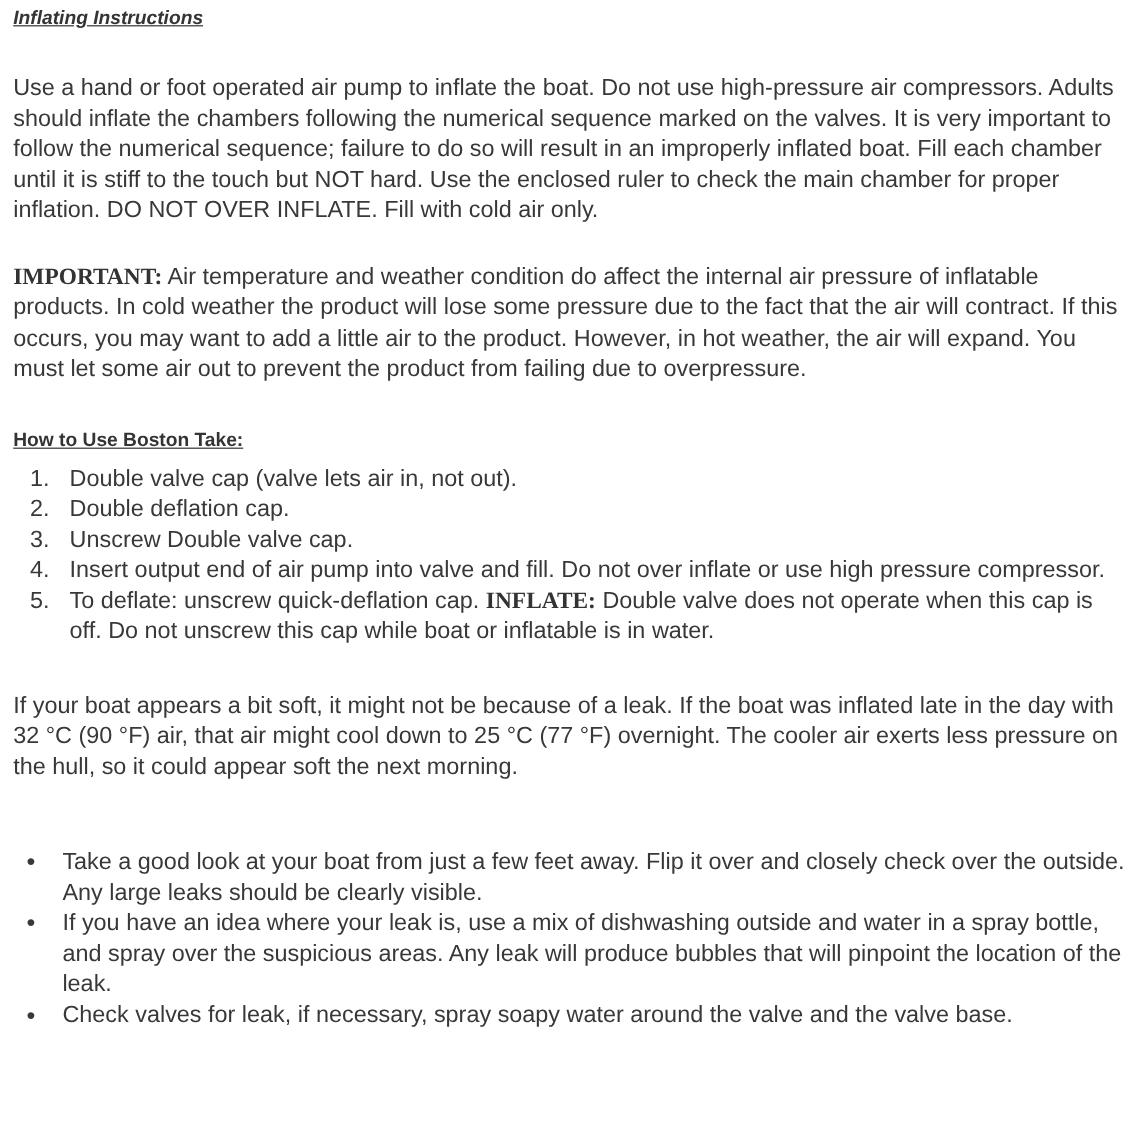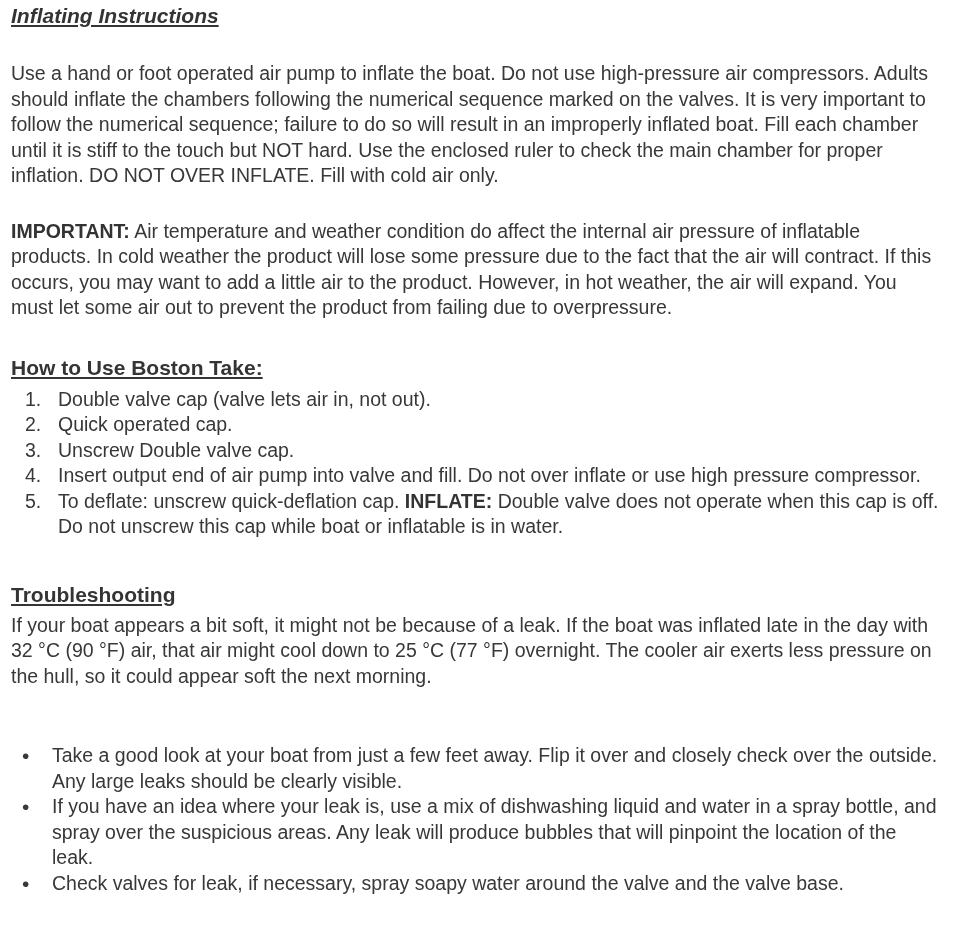--- a/index.html
+++ b/index.html
@@ -11,40 +11,40 @@
   body {
     width: 953px;
     min-height: 941px;
     font-family: "Liberation Sans", "DejaVu Sans", sans-serif;
     color: #383838;
     font-size: 19.5px;
     line-height: 25.5px;
     padding: 2px 11px 10px 11px;
   }
   h1, h2 {
-    font-size: 21px;
+    font-size: 16px;
     line-height: 27px;
     font-weight: bold;
     text-decoration: underline;
     margin: 0;
     color: #343434;
   }
   h1.italic { font-style: italic; }
   p { margin: 0; }
 
   .gap-small  { height: 5px; }
   .gap-line   { height: 27px; }
   .gap-medium { height: 30px; }
   .gap-section{ height: 33px; }
   .gap-list   { height: 25px; }
 
   ol.steps {
     list-style: none;
     counter-reset: step;
-    margin: 6px 0 16px 0;
+    margin: 6px 0 6px 0;
     padding: 0 0 0 47px;
   }
   ol.steps > li {
     counter-increment: step;
     position: relative;
   }
   ol.steps > li::before {
     content: counter(step) ".";
     position: absolute;
     left: -33px;
@@ -58,53 +58,52 @@
   ul.bullets > li {
     position: relative;
   }
   ul.bullets > li::before {
     content: "\2022";
     position: absolute;
     left: -30px;
     font-size: 21px;
   }
 
-  strong { font-weight: bold; color: #333333; }
+  strong { font-weight: bold; color: #333333; font-family: Liberation Serif, serif; }
 </style>
 </head>
 <body>
 
 <section>
   <h1 class="italic">Inflating Instructions</h1>
   <div class="gap-small"></div>
   <div class="gap-line"></div>
   <p>Use a hand or foot operated air pump to inflate the boat. Do not use high-pressure air compressors. Adults should inflate the chambers following the numerical sequence marked on the valves. It is very important to follow the numerical sequence; failure to do so will result in an improperly inflated boat. Fill each chamber until it is stiff to the touch but NOT hard. Use the enclosed ruler to check the main chamber for proper inflation. DO NOT OVER INFLATE. Fill with cold air only.</p>
   <div class="gap-medium"></div>
   <p><strong>IMPORTANT:</strong><span> Air temperature and weather condition do affect the internal air pressure of inflatable products. In cold weather the product will lose some pressure due to the fact that the air will contract. If this occurs, you may want to add a little air to the product. However, in hot weather, the air will expand. You must let some air out to prevent the product from failing due to overpressure.</span></p>
 </section>
 
 <div class="gap-section"></div>
 
 <section>
   <h2>How to Use Boston Take:</h2>
   <ol class="steps">
     <li>Double valve cap (valve lets air in, not out).</li>
-    <li>Quick operated cap.</li>
+    <li>Double deflation cap.</li>
     <li>Unscrew Double valve cap.</li>
     <li>Insert output end of air pump into valve and fill. Do not over inflate or use high pressure compressor.</li>
     <li><span>To deflate: unscrew quick-deflation cap. </span><strong>INFLATE:</strong><span> Double valve does not operate when this cap is off. Do not unscrew this cap while boat or inflatable is in water.</span></li>
   </ol>
 </section>
 
 <div class="gap-list"></div>
 
 <section>
-  <h2>Troubleshooting</h2>
   <div class="gap-small"></div>
   <p>If your boat appears a bit soft, it might not be because of a leak. If the boat was inflated late in the day with 32 °C (90 °F) air, that air might cool down to 25 °C (77 °F) overnight. The cooler air exerts less pressure on the hull, so it could appear soft the next morning.</p>
   <div class="gap-line"></div>
   <div class="gap-line"></div>
   <ul class="bullets">
     <li>Take a good look at your boat from just a few feet away. Flip it over and closely check over the outside. Any large leaks should be clearly visible.</li>
-    <li>If you have an idea where your leak is, use a mix of dishwashing liquid and water in a spray bottle, and spray over the suspicious areas. Any leak will produce bubbles that will pinpoint the location of the leak.</li>
+    <li>If you have an idea where your leak is, use a mix of dishwashing outside and water in a spray bottle, and spray over the suspicious areas. Any leak will produce bubbles that will pinpoint the location of the leak.</li>
     <li>Check valves for leak, if necessary, spray soapy water around the valve and the valve base.</li>
   </ul>
 </section>
 
 </body></html>

